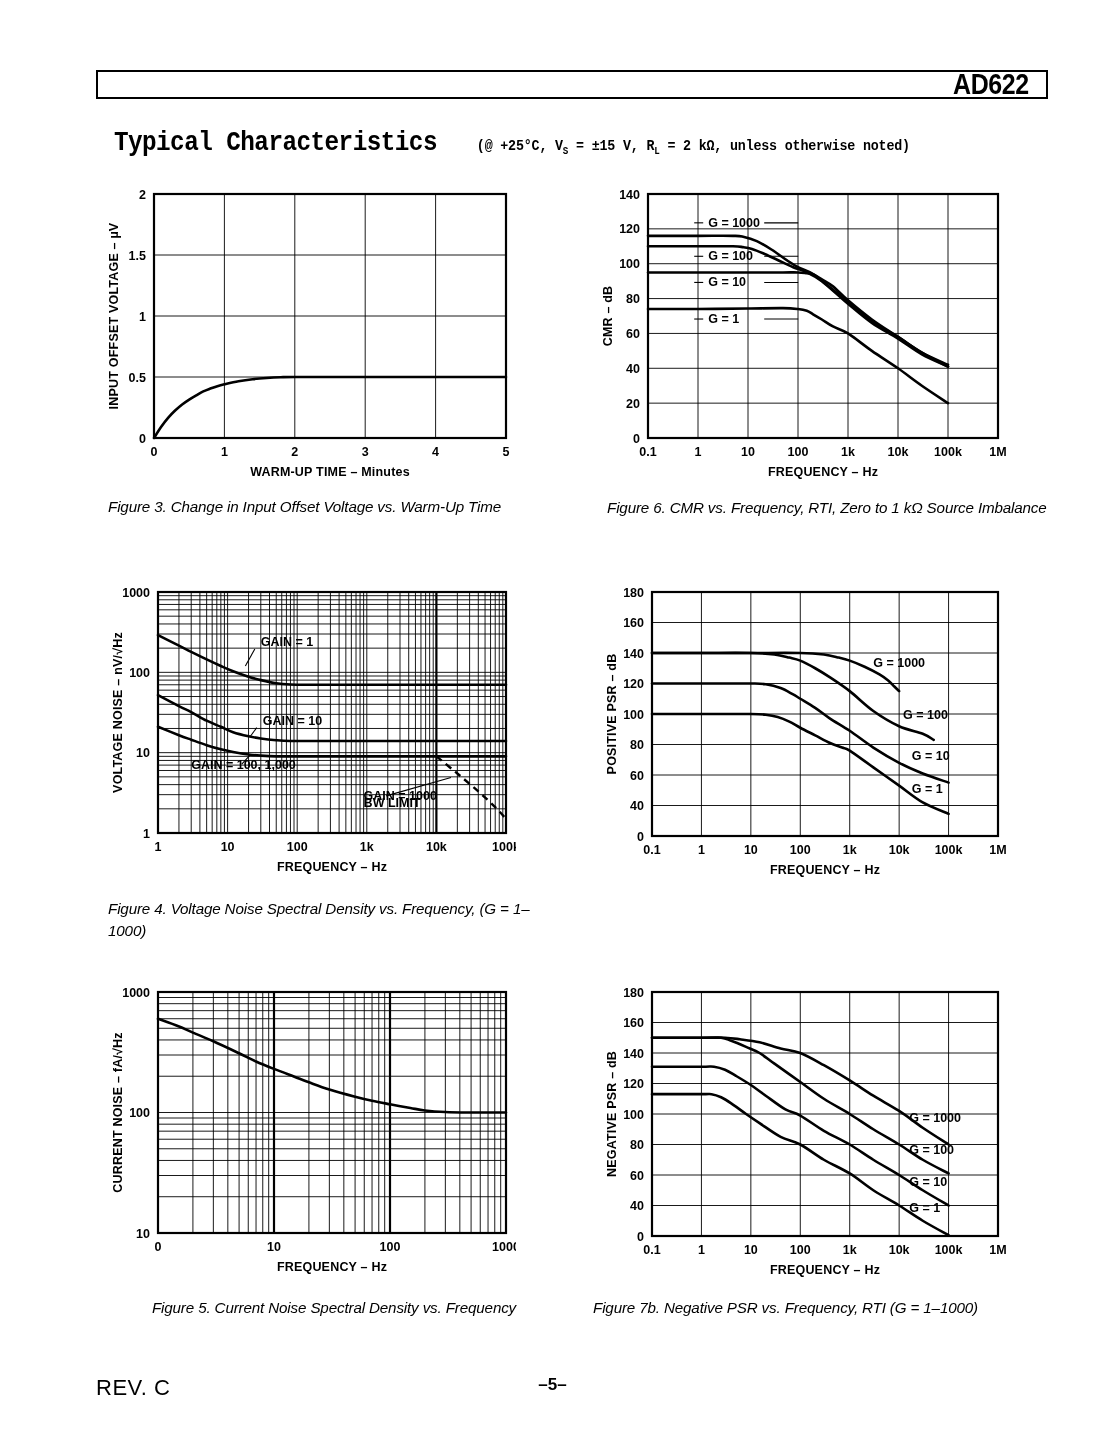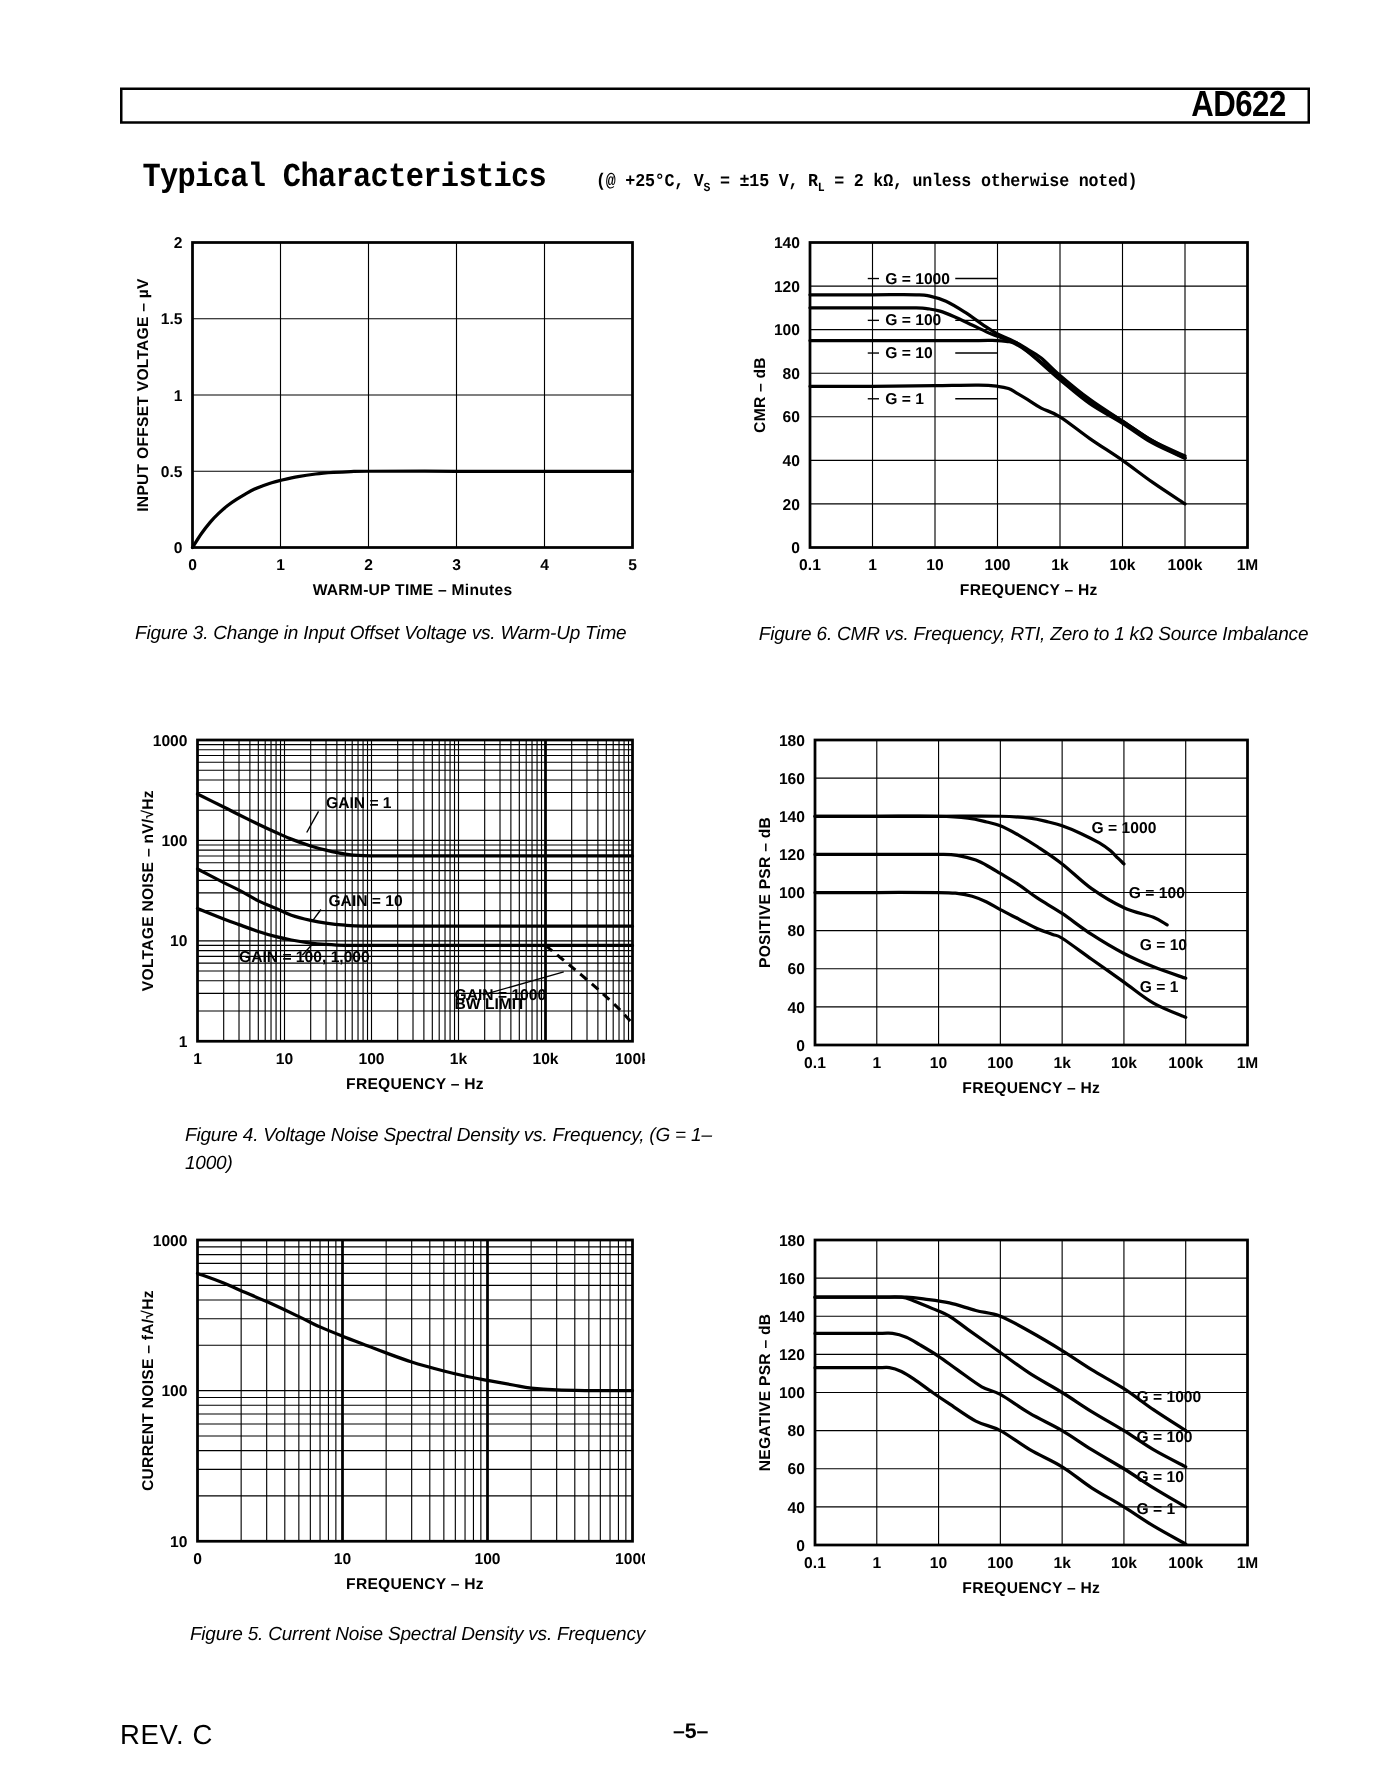--- a/index.html
+++ b/index.html
@@ -56,21 +56,21 @@
   
   #fig3 { left: 96px;  top: 180px; }
   #fig6 { left: 586px; top: 180px; }
   #fig4 { left: 96px;  top: 578px; }
   #fig7a{ left: 586px; top: 578px; }
   #fig5 { left: 96px;  top: 978px; }
   #fig7b{ left: 586px; top: 978px; }
 
   .cap3  { position: absolute; left: 108px; top: 473px; margin-top: 23px; }
   .cap6  { position: absolute; left: 593px; top: 497px; margin-left: 14px; }
-  .cap4  { position: absolute; left: 108px; top: 898px; margin-left: 40px; }
+  .cap4  { position: absolute; left: 108px; top: 898px; }
   .cap7a { position: absolute; left: 593px; top: 898px; }
   .cap5  { position: absolute; left: 108px; top: 1297px; text-align: center; }
   .cap7b { position: absolute; left: 593px; top: 1297px; }
 
   
   .footer-rev {
     position: absolute; left: 96px; top: 1375px;
     font-size: 22px; letter-spacing: 0.5px;
   }
   .footer-page {
@@ -455,17 +455,18 @@
         <text x="323.2322162855643" y="233.6" class="curve-lbl">G = 1</text>
         <text x="239" y="296" text-anchor="middle" class="axis-lbl">FREQUENCY – Hz</text>
         <text x="30" y="136" text-anchor="middle" class="axis-lbl" transform="rotate(-90 30 136)">NEGATIVE PSR – dB</text>
       </svg>
   </div>
 
   <div class="caption cap3">Figure 3.  Change in Input Offset Voltage vs. Warm-Up Time</div>
   <div class="caption cap6">Figure 6.  CMR vs. Frequency, RTI, Zero to 1 kΩ Source Imbalance</div>
   <div class="caption cap4">Figure 4.  Voltage Noise Spectral Density vs. Frequency, (G = 1–1000)</div>
   <div class="caption cap5">Figure 5.  Current Noise Spectral Density vs. Frequency</div>
+  <div class="caption cap7b">Figure 7b.  Negative PSR vs. Frequency, RTI (G = 1–1000)</div>
 
   <div class="footer-rev">REV. C</div>
   <div class="footer-page">–5–</div>
 
 </div>
 
 </body></html>

